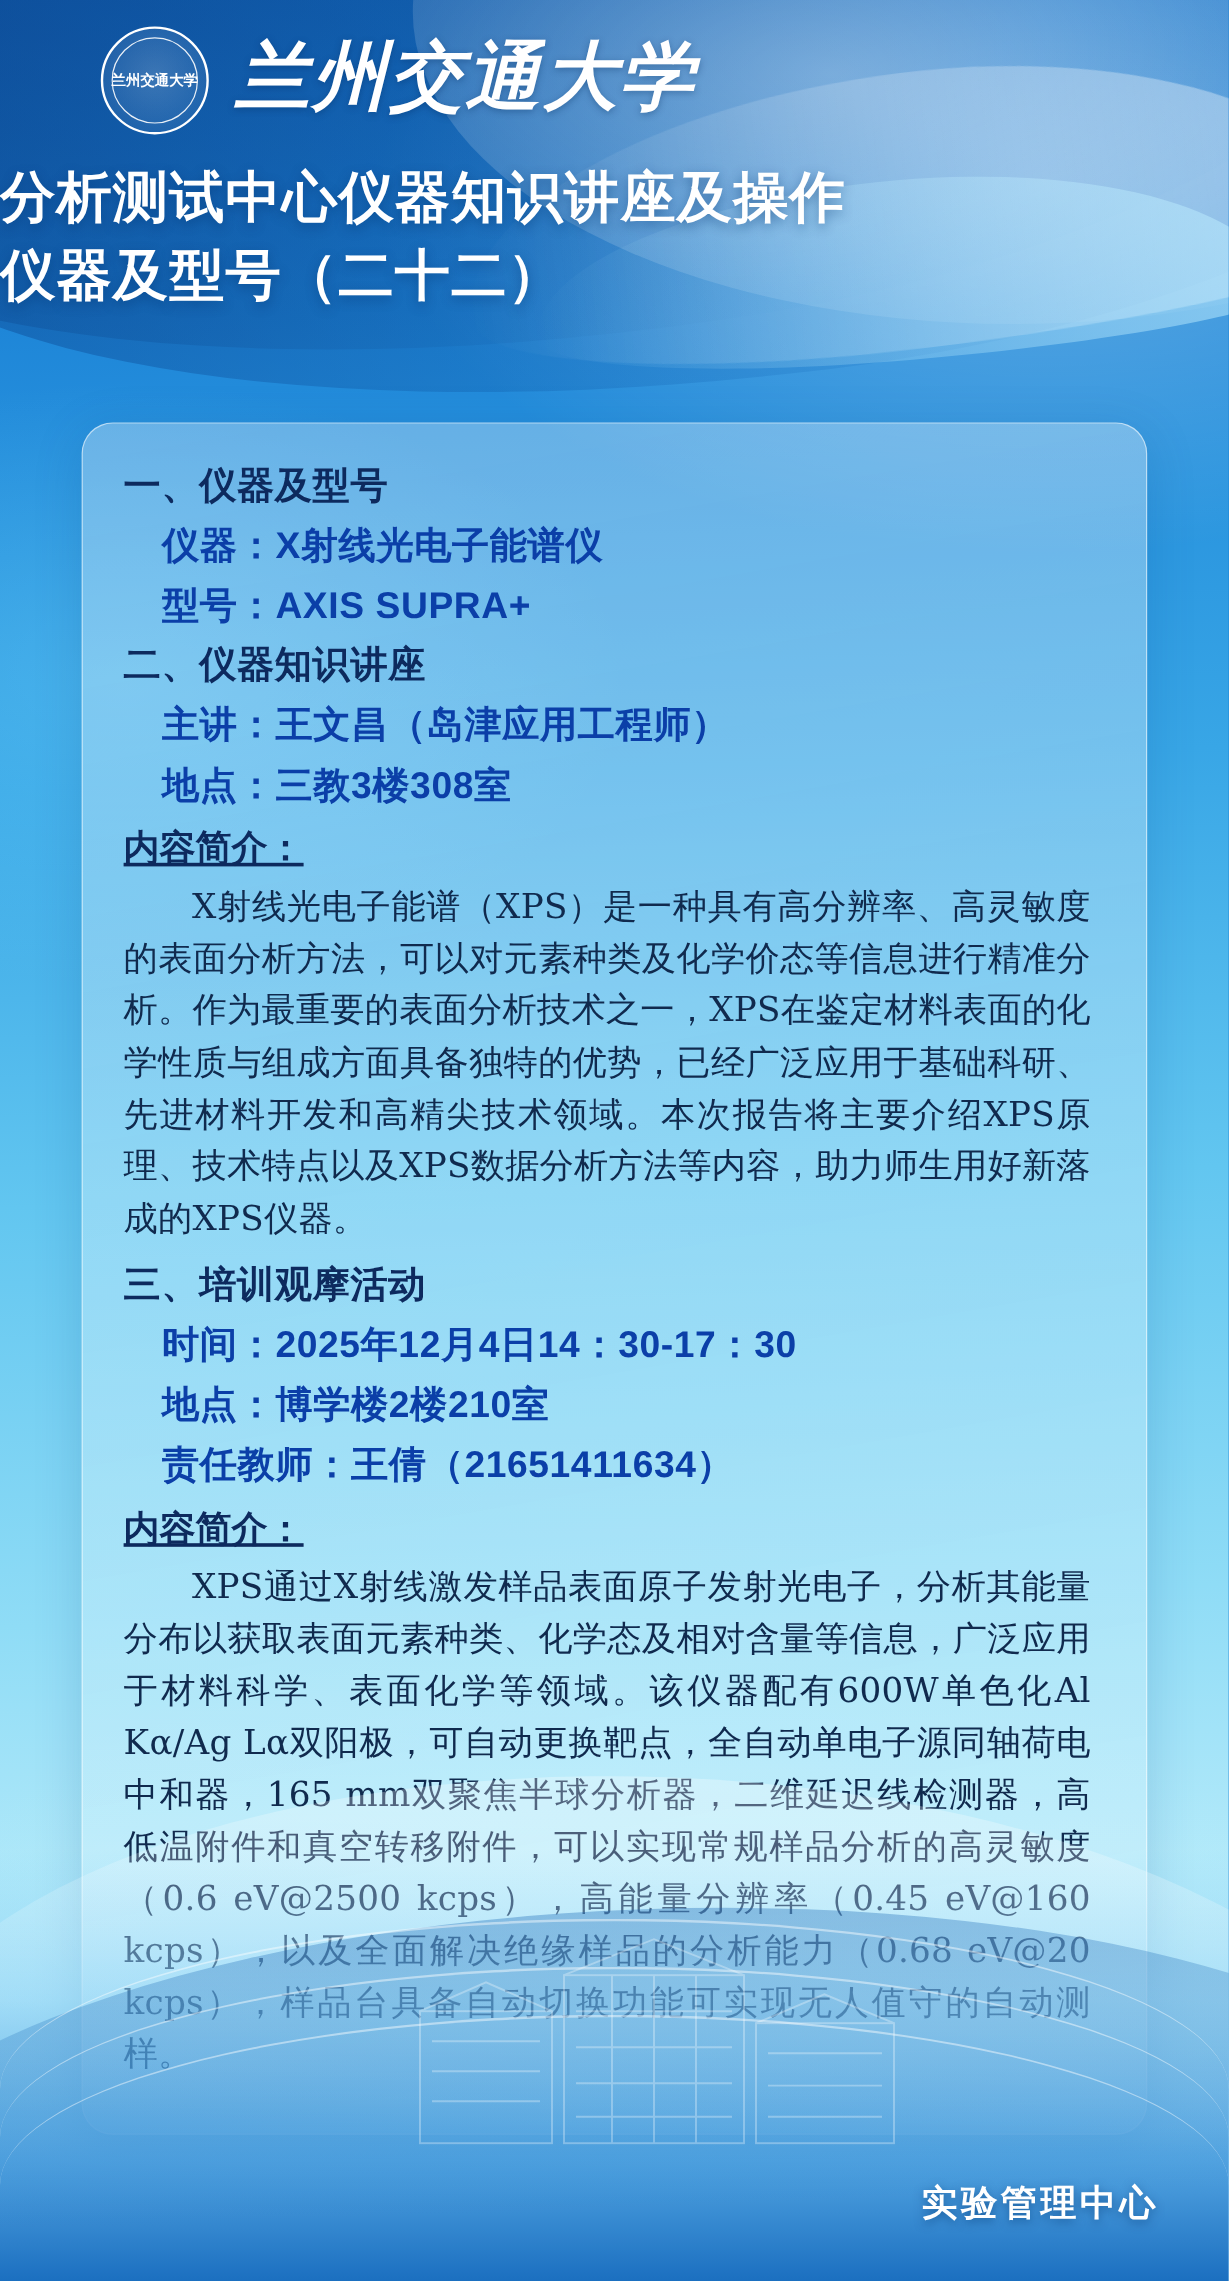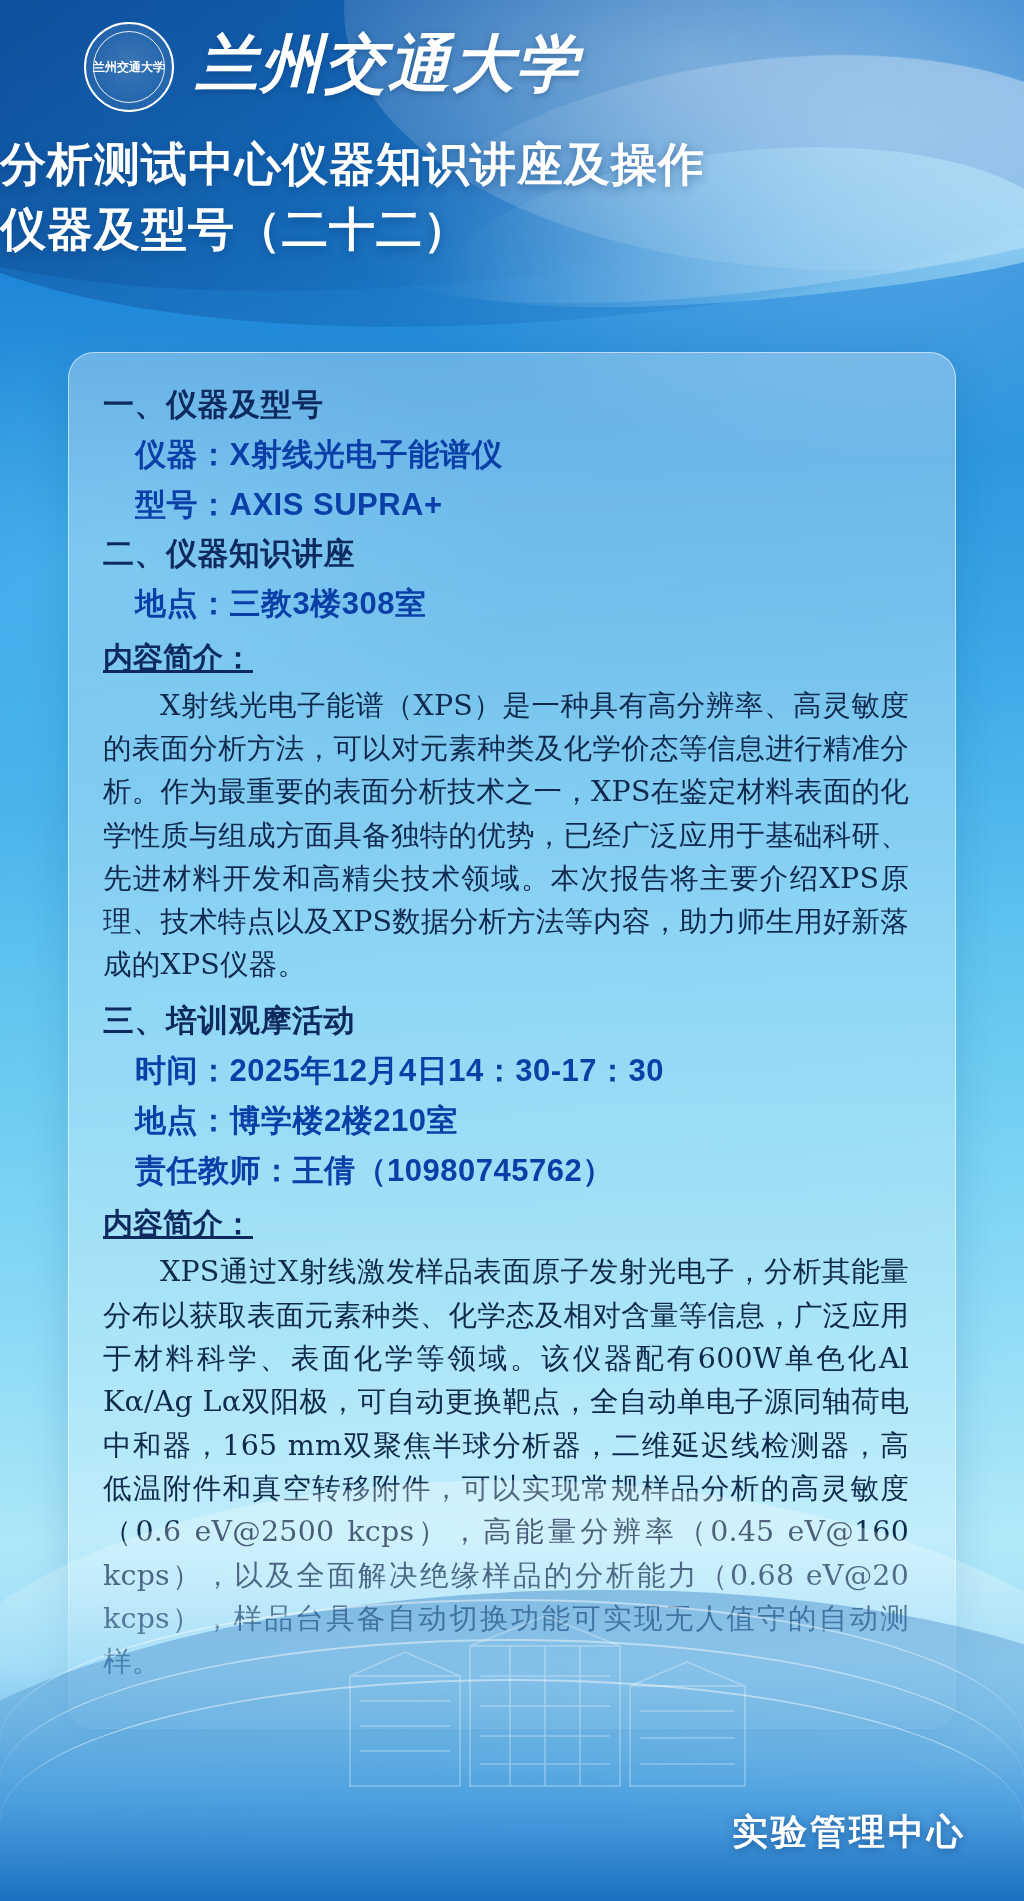--- a/index.html
+++ b/index.html
@@ -205,21 +205,21 @@
     text-indent: 2em;
     margin: 2px 0 10px 0;
     letter-spacing: 0.2px;
   }
 
   
   .footer {
     position: absolute;
     right: 58px; bottom: 44px;
     color: #ffffff;
-    font-size: 36px;
+    font-size: 30px;
     font-weight: bold;
     letter-spacing: 3px;
     text-shadow: 0 2px 8px rgba(0,50,110,0.5);
   }
 </style>
 </head>
 <body>
 
 <div class="poster">
 
@@ -248,41 +248,44 @@
     <div class="kv">
       <span class="label">仪器：</span><span>X射线光电子能谱仪</span>
     </div>
 
     <div class="kv">
       <span class="label">型号：</span><span>AXIS SUPRA+</span>
     </div>
 
     <div class="h-section">二、仪器知识讲座</div>
 
+    <div class="kv">
+      <span class="label">主讲：</span><span>王文昌（岛津应用工程师）</span>
+    </div>
 
 
     <div class="kv">
       <span class="label">地点：</span><span>三教3楼308室</span>
     </div>
 
     <div class="lead">内容简介：</div>
     <div class="body-text">X射线光电子能谱（XPS）是一种具有高分辨率、高灵敏度的表面分析方法，可以对元素种类及化学价态等信息进行精准分析。作为最重要的表面分析技术之一，XPS在鉴定材料表面的化学性质与组成方面具备独特的优势，已经广泛应用于基础科研、先进材料开发和高精尖技术领域。本次报告将主要介绍XPS原理、技术特点以及XPS数据分析方法等内容，助力师生用好新落成的XPS仪器。</div>
 
     <div class="h-section">三、培训观摩活动</div>
 
     <div class="kv">
       <span class="label">时间：</span><span>2025年12月4日14：30-17：30</span>
     </div>
 
     <div class="kv">
       <span class="label">地点：</span><span>博学楼2楼210室</span>
     </div>
 
     <div class="kv">
-      <span class="label">责任教师：</span><span>王倩（10980745762）</span>
+      <span class="label">责任教师：</span><span>王倩（21651411634）</span>
     </div>
 
     <div class="lead">内容简介：</div>
     <div class="body-text">XPS通过X射线激发样品表面原子发射光电子，分析其能量分布以获取表面元素种类、化学态及相对含量等信息，广泛应用于材料科学、表面化学等领域。该仪器配有600W单色化Al Kα/Ag Lα双阳极，可自动更换靶点，全自动单电子源同轴荷电中和器，165 mm双聚焦半球分析器，二维延迟线检测器，高低温附件和真空转移附件，可以实现常规样品分析的高灵敏度（0.6 eV@2500 kcps），高能量分辨率（0.45 eV@160 kcps），以及全面解决绝缘样品的分析能力（0.68 eV@20 kcps），样品台具备自动切换功能可实现无人值守的自动测样。</div>
 
   </div>
 
   <div class="bottom-band"></div>
   <div class="bottom-wave-a"></div>
   <div class="bottom-wave-b"></div>

